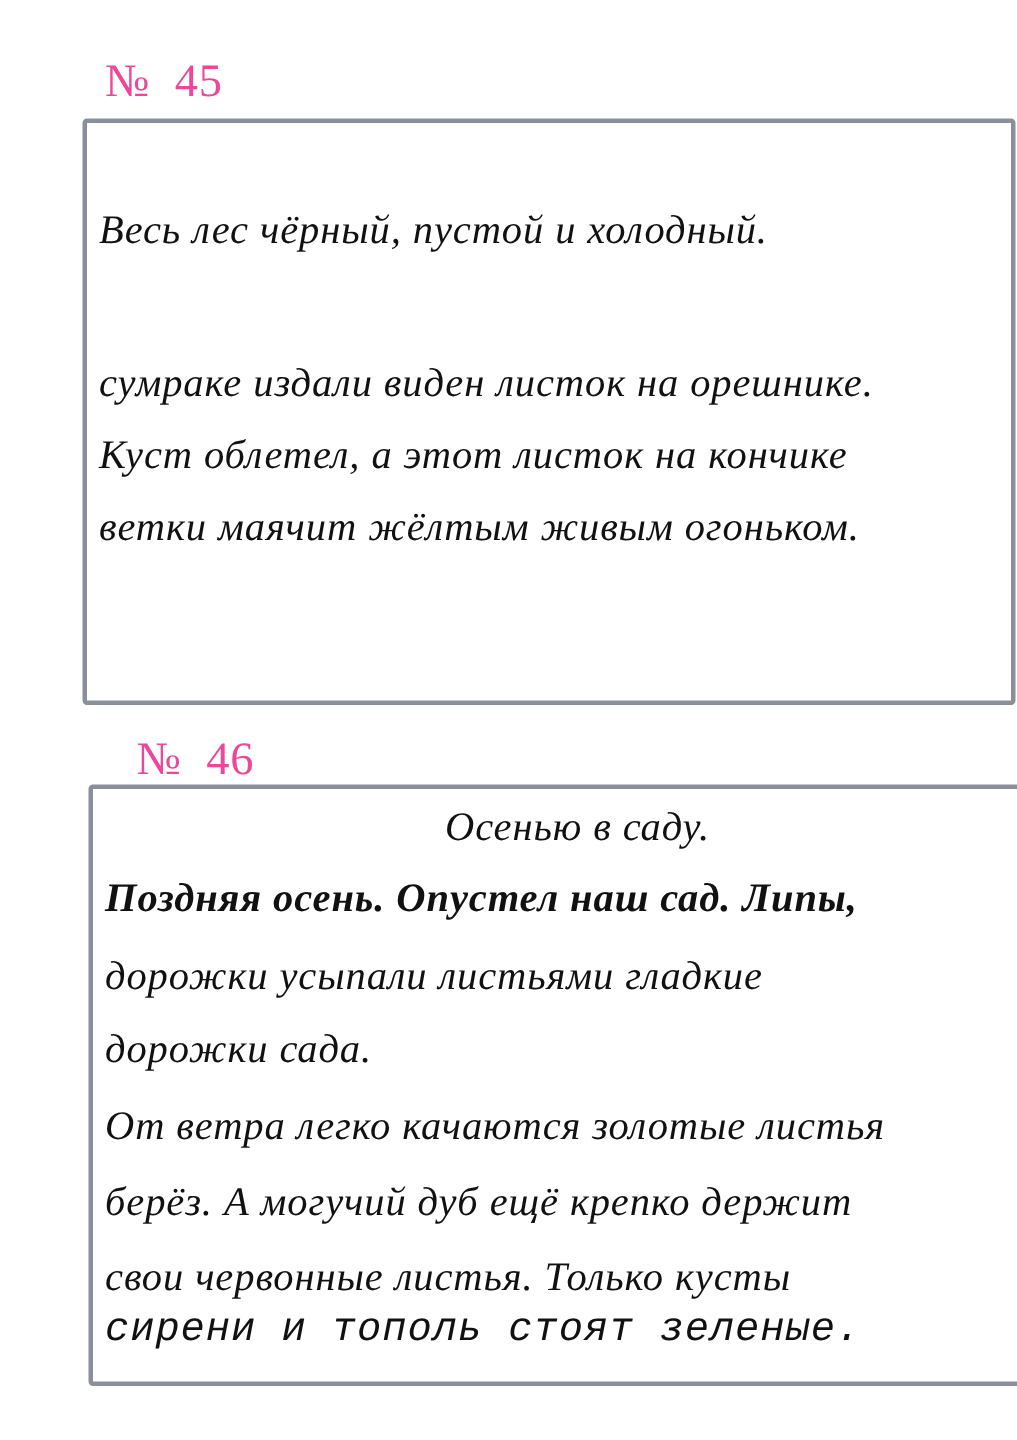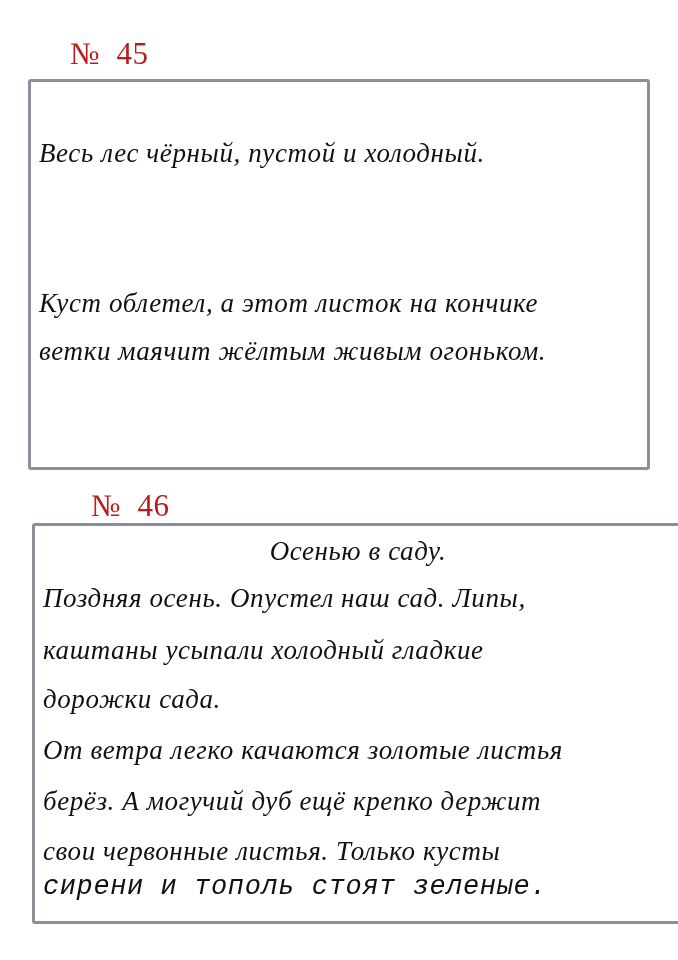--- a/index.html
+++ b/index.html
@@ -13,33 +13,34 @@
       position: relative;
       overflow: hidden;
       font-family: "DejaVu Serif", serif;
       color: #111111;
     }
     .exercise-number {
       position: absolute;
       font-family: "Liberation Serif", serif;
       font-size: 31px;
       line-height: 1;
-      color: #b91c1c;
+      color: #ec4899;
       letter-spacing: 0.5px;
       white-space: pre;
     }
     #num-45 { left: 70px; top: 38px; }
     #num-46 { left: 62px; top: 490px; margin-left: 29px; }
 
     .card {
       position: absolute;
       box-sizing: border-box;
       border: 3px solid #8a9099;
       border-radius: 3px;
       background: #ffffff;
+      margin-left: 27px;
     }
     #card-45 { left: 28px; top: 79px; width: 622px; height: 391px; }
     #card-46 { left: 32px; top: 523px; width: 652px; height: 401px; overflow: visible; }
 
     .line {
       position: absolute;
       left: 8px;
       white-space: nowrap;
       font-family: "Liberation Serif", serif;
       font-style: italic;
@@ -62,28 +63,29 @@
       letter-spacing: 0.6px;
     }
   </style>
 </head>
 <body>
 
 <div id="num-45" class="exercise-number">№  45</div>
 
 <div id="card-45" class="card">
   <div class="line" style="top:58px;">Весь лес чёрный, пустой и холодный.</div>
+  <div class="line" style="top:160px;">сумраке издали виден листок на орешнике.</div>
   <div class="line" style="top:256px;">ветки маячит жёлтым живым огоньком.</div>
   <div class="line" style="top:208px;">Куст облетел, а этот листок на кончике</div>
 </div>
 
 <div id="num-46" class="exercise-number">№  46</div>
 
 <div id="card-46" class="card">
   <div class="title-line" style="top:12px;">Осенью в саду.</div>
-  <div class="line" style="top:59px;">Поздняя осень. Опустел наш сад. Липы,</div>
-  <div class="line" style="top:111px;">каштаны усыпали холодный гладкие</div>
+  <div class="line" style="top:59px;font-weight:bold;">Поздняя осень. Опустел наш сад. Липы,</div>
+  <div class="line" style="top:111px;">дорожки усыпали листьями гладкие</div>
   <div class="line" style="top:160px;">дорожки сада.</div>
   <div class="line" style="top:211px;">От ветра легко качаются золотые листья</div>
   <div class="line" style="top:262px;">берёз. А могучий дуб ещё крепко держит</div>
   <div class="line" style="top:312px;text-align:right;">свои червонные листья. Только кусты</div>
   <div class="line" style="top:348px;font-family:Liberation Mono, monospace;">сирени и тополь стоят зеленые.</div>
 </div>
 
 </body></html>

